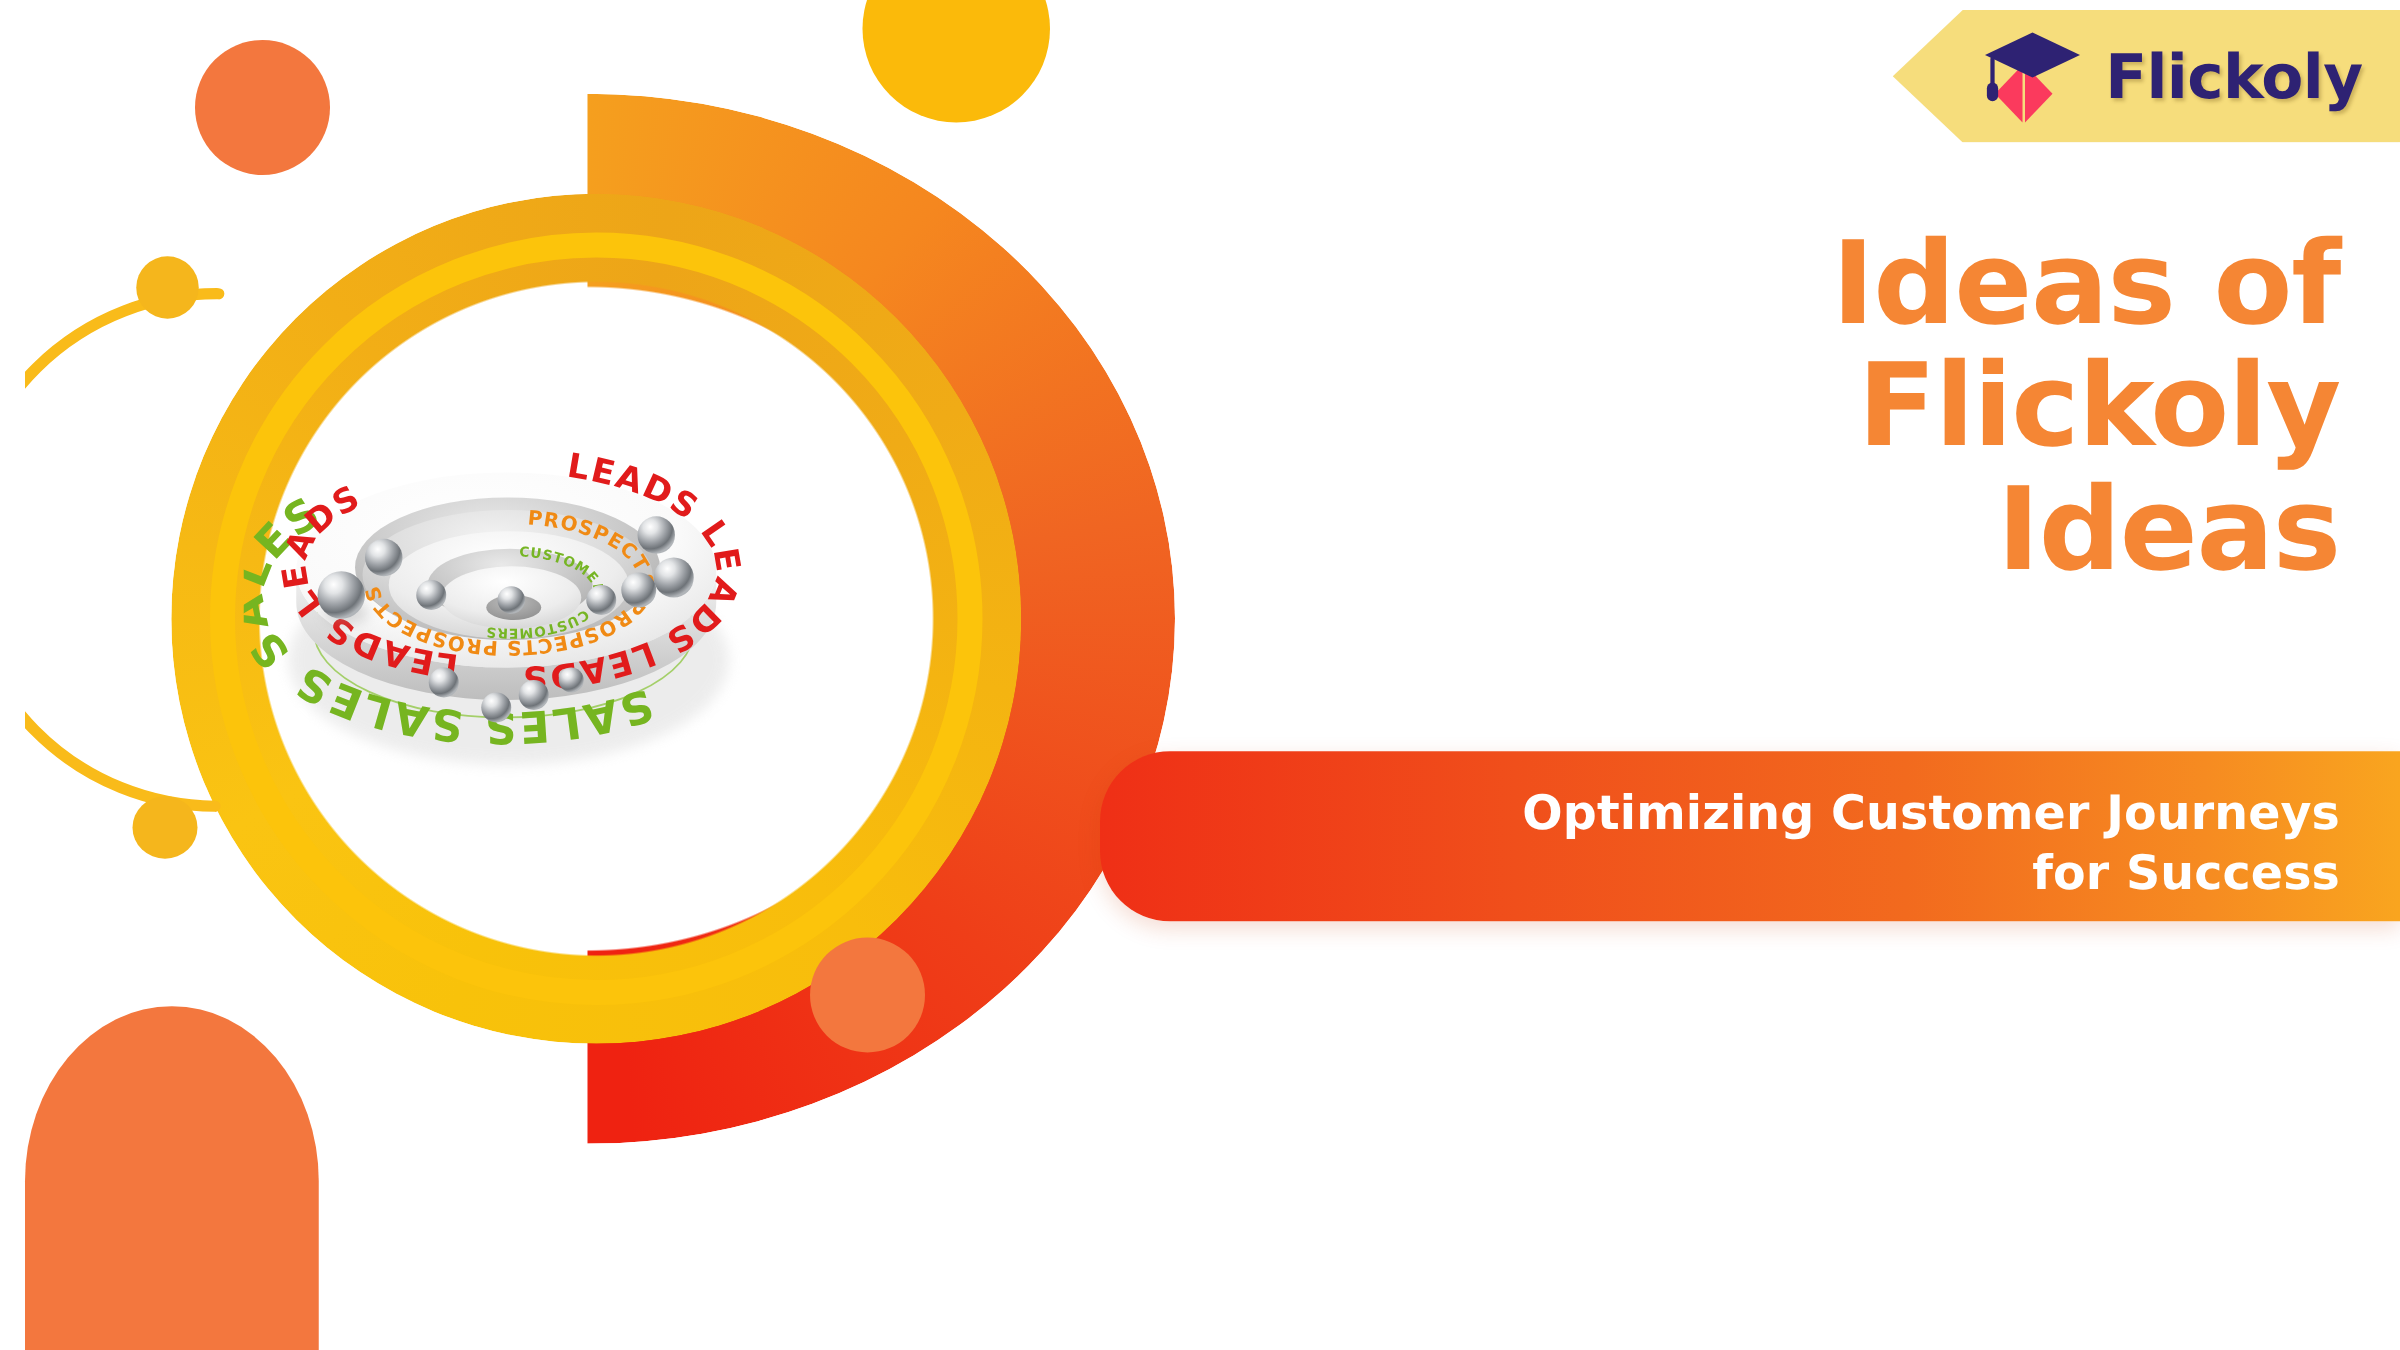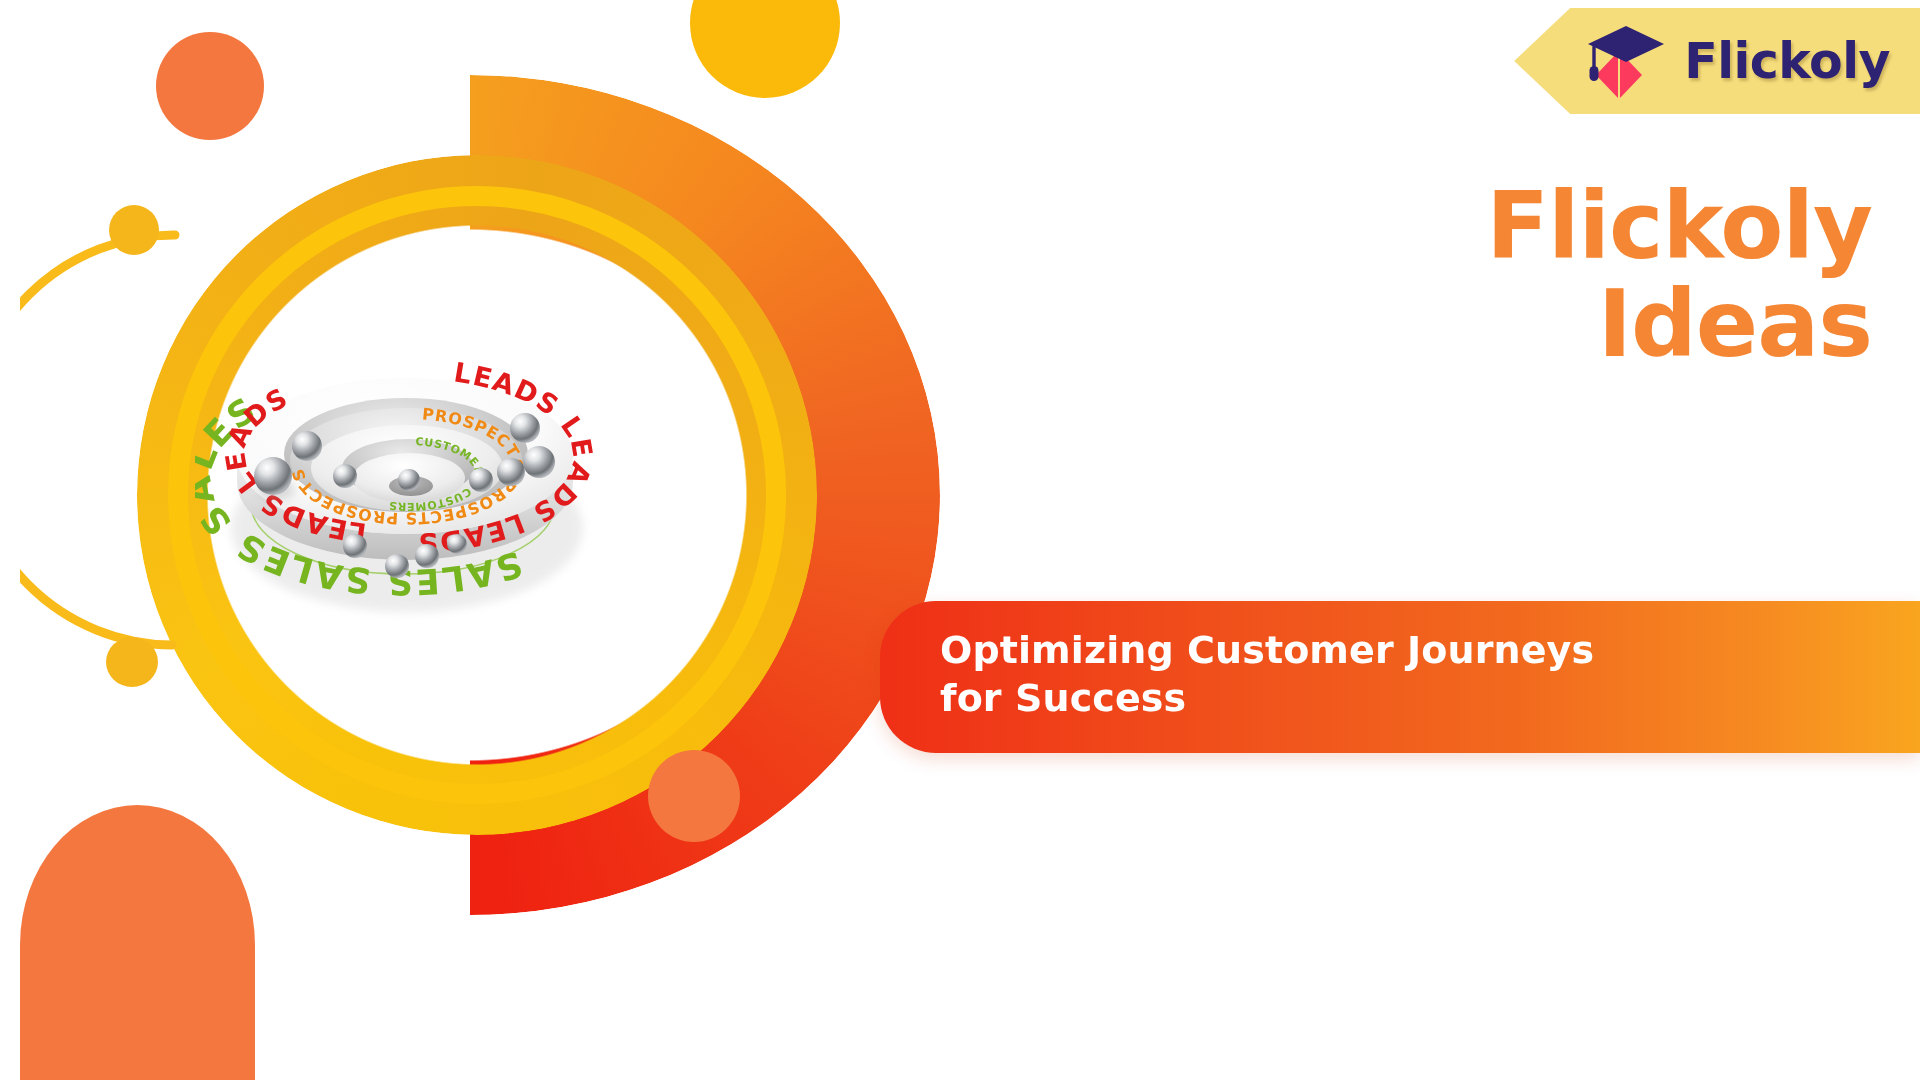--- a/index.html
+++ b/index.html
@@ -145,24 +145,25 @@
     letter-spacing:-1px;
     font-family:"DejaVu Sans", sans-serif;
     z-index:15;
   }
   .headline .ln{ display:block; white-space:nowrap; }
 
   .subbar{
     position:absolute;
     right:0; top:601px;
     width:1040px;
-    padding:26px 48px 30px 60px;
+    padding:26px 48px 14px 60px;
     border-radius:56px 0 0 56px;
     background:linear-gradient(90deg,#ef2f16 0%, #f04f1b 32%, #f26a1e 62%, #f68b21 85%, #f9a51f 100%);
     box-shadow:0 6px 18px rgba(200,60,10,.18);
+    text-align:right;
     z-index:15;
   }
   .subbar .stxt{
     display:block;
     color:#ffffff;
     font-size:38px;
     font-weight:700;
     line-height:1.26;
     letter-spacing:.1px;
     font-family:"DejaVu Sans", sans-serif;
@@ -304,20 +305,21 @@
       <path d="M42 4 L80 22 L42 40 L4 22 Z" fill="#2e2273"></path>
       <path d="M14 28 L14 44 C14 52 70 52 70 44 L70 28 L42 41 Z" fill="#2e2273" opacity="0"></path>
 
       <path d="M10 25 L10 46" stroke="#2e2273" stroke-width="3.4" fill="none" stroke-linecap="round"></path>
       <rect x="5.5" y="44" width="9" height="15" rx="4.5" fill="#2e2273"></rect>
     </svg>
     <span class="logo-text">Flickoly</span>
   </div>
 
   <div class="headline">
+    <span class="ln">Ideas of</span>
     <span class="ln">Flickoly</span>
     <span class="ln">Ideas</span>
   </div>
 
   <div class="subbar">
     <span class="stxt">Optimizing Customer Journeys</span>
     <span class="stxt">for Success</span>
   </div>
 
 </div>

